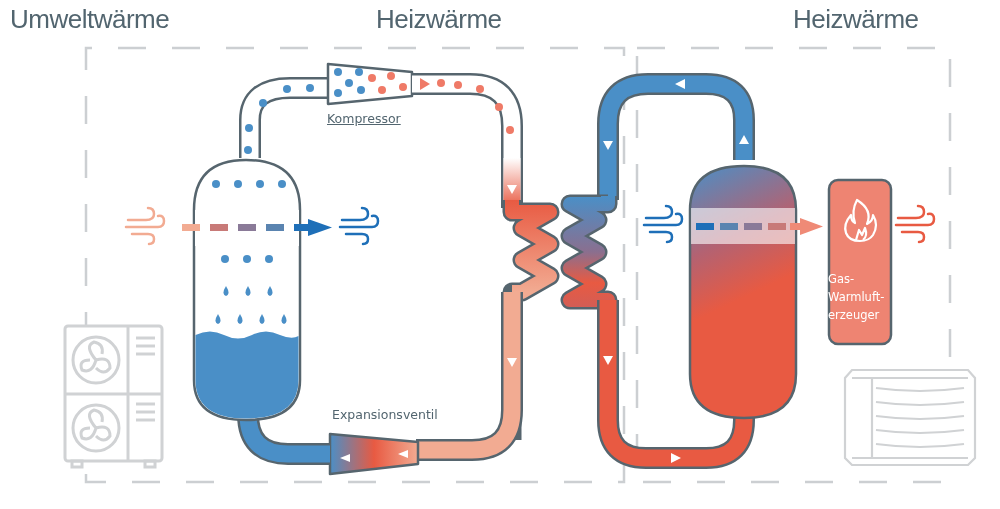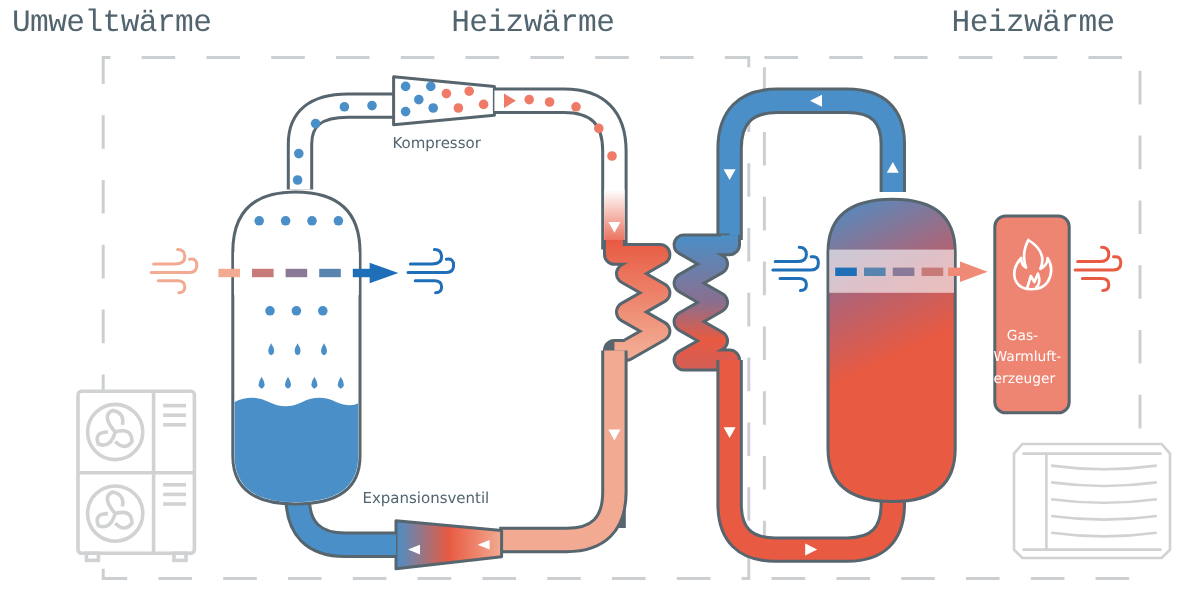--- a/index.html
+++ b/index.html
@@ -1,20 +1,20 @@
 <!DOCTYPE html>
 <html><head>
 <meta charset="utf-8">
 <style>
   html,body{margin:0;padding:0;background:#ffffff;}
   body{width:1000px;height:509px;position:relative;overflow:hidden;font-family:"DejaVu Sans",sans-serif;}
-  .title{position:absolute;top:4px;font-size:26px;color:#52656f;font-family:Liberation Mono, monospace;letter-spacing:-0.5px;}
+  .title{position:absolute;top:4px;font-size:26px;color:#52656f;font-family:Liberation Sans, sans-serif;letter-spacing:-0.5px;}
   .lbl{position:absolute;font-size:12.5px;color:#52656f;font-family:"DejaVu Sans",sans-serif;}
   svg{position:absolute;left:0;top:0;}
-  .gaslbl{position:absolute;left:828px;top:270px;width:48px;text-align:center;font-size:11.5px;line-height:18px;color:#ffffff;font-family:"DejaVu Sans",sans-serif;}
+  .gaslbl{position:absolute;left:828px;top:270px;width:48px;text-align:left;font-size:11.5px;line-height:18px;color:#ffffff;font-family:"DejaVu Sans",sans-serif;}
 </style>
 </head>
 <body>
 
 <div class="title" style="left:10px;">Umweltwärme</div>
 <div class="title" style="left:376px;">Heizwärme</div>
 <div class="title" style="left:793px;text-align:right;">Heizwärme</div>
 
 <svg width="1000" height="509" viewBox="0 0 1000 509">
   <defs>
@@ -242,19 +242,19 @@
 
   <g>
     <rect x="829" y="180" width="62" height="164" rx="9" fill="#ee8472" stroke="#56656e" stroke-width="2.5"></rect>
     <g fill="none" stroke="#ffffff" stroke-width="2.2" stroke-linejoin="round">
       <path d="M857 200 q16 10 10 24 q6 -3 6 -9 q6 10 0 20 q-4 6 -13 6 q-11 0 -14 -8 q-3 -9 5 -18 q0 6 4 8 q-4 -12 2 -23 Z"></path>
       <path d="M856 240 l3 -10 l3 5 l3 -7 q3 8 -2 12"></path>
     </g>
   </g>
 </svg>
 
-<div class="lbl" style="left:327px;top:111px;">Kompressor</div>
-<div class="lbl" style="left:302px;top:407px;">Expansionsventil</div>
+<div class="lbl" style="left:327px;top:111px;text-decoration:underline;">Kompressor</div>
+<div class="lbl" style="left:332px;top:407px;">Expansionsventil</div>
 <div class="gaslbl">
   <div>Gas-</div>
   <div>Warmluft-</div>
   <div>erzeuger</div>
 </div>
 
 </body></html>

